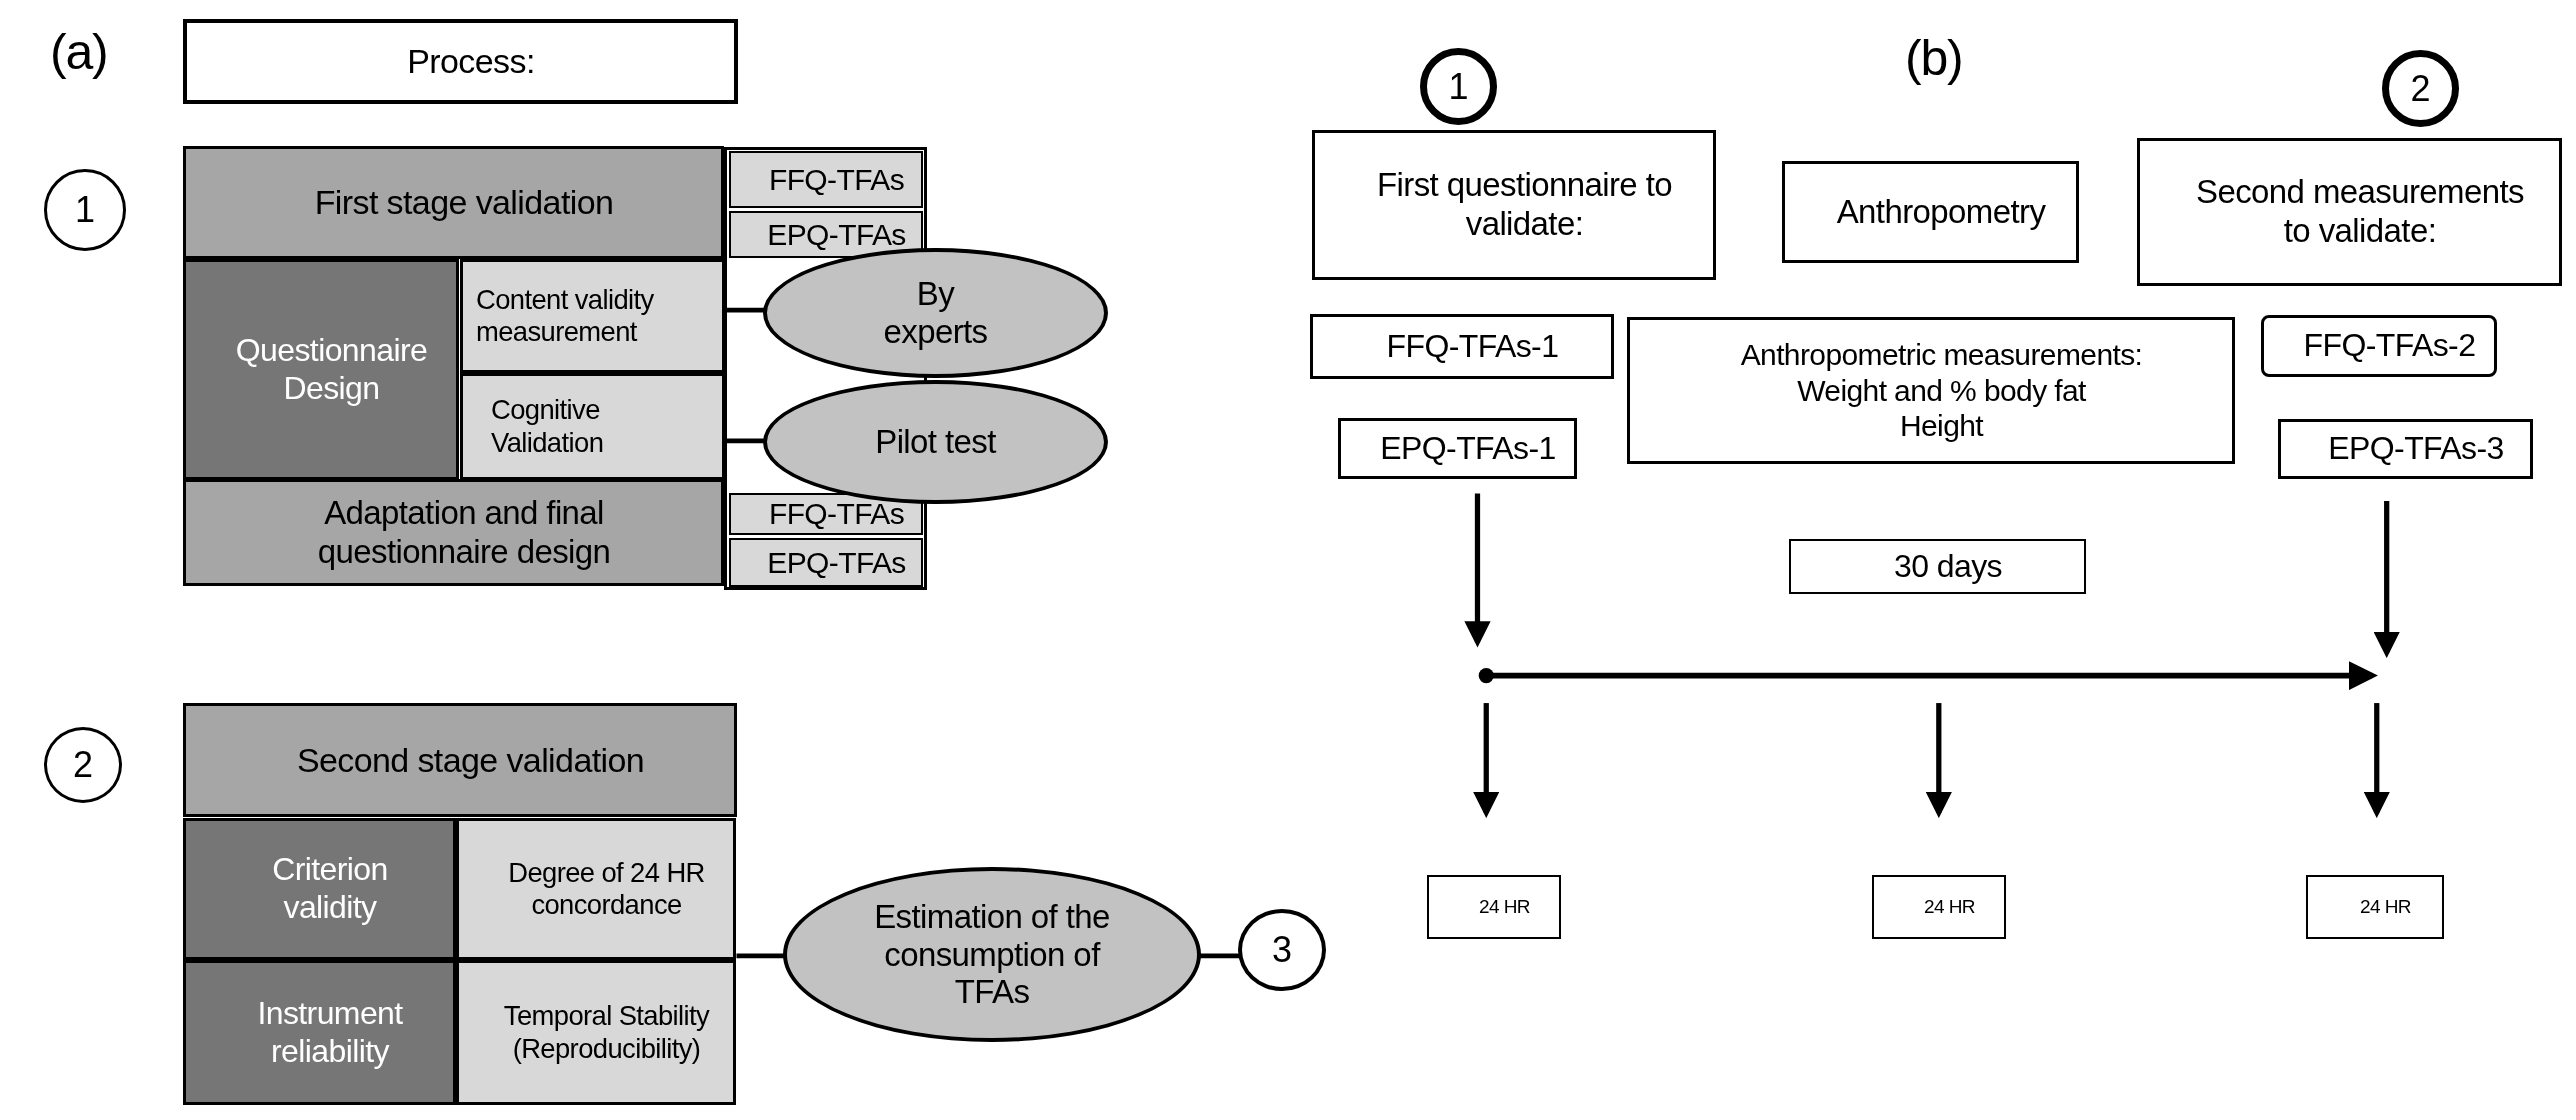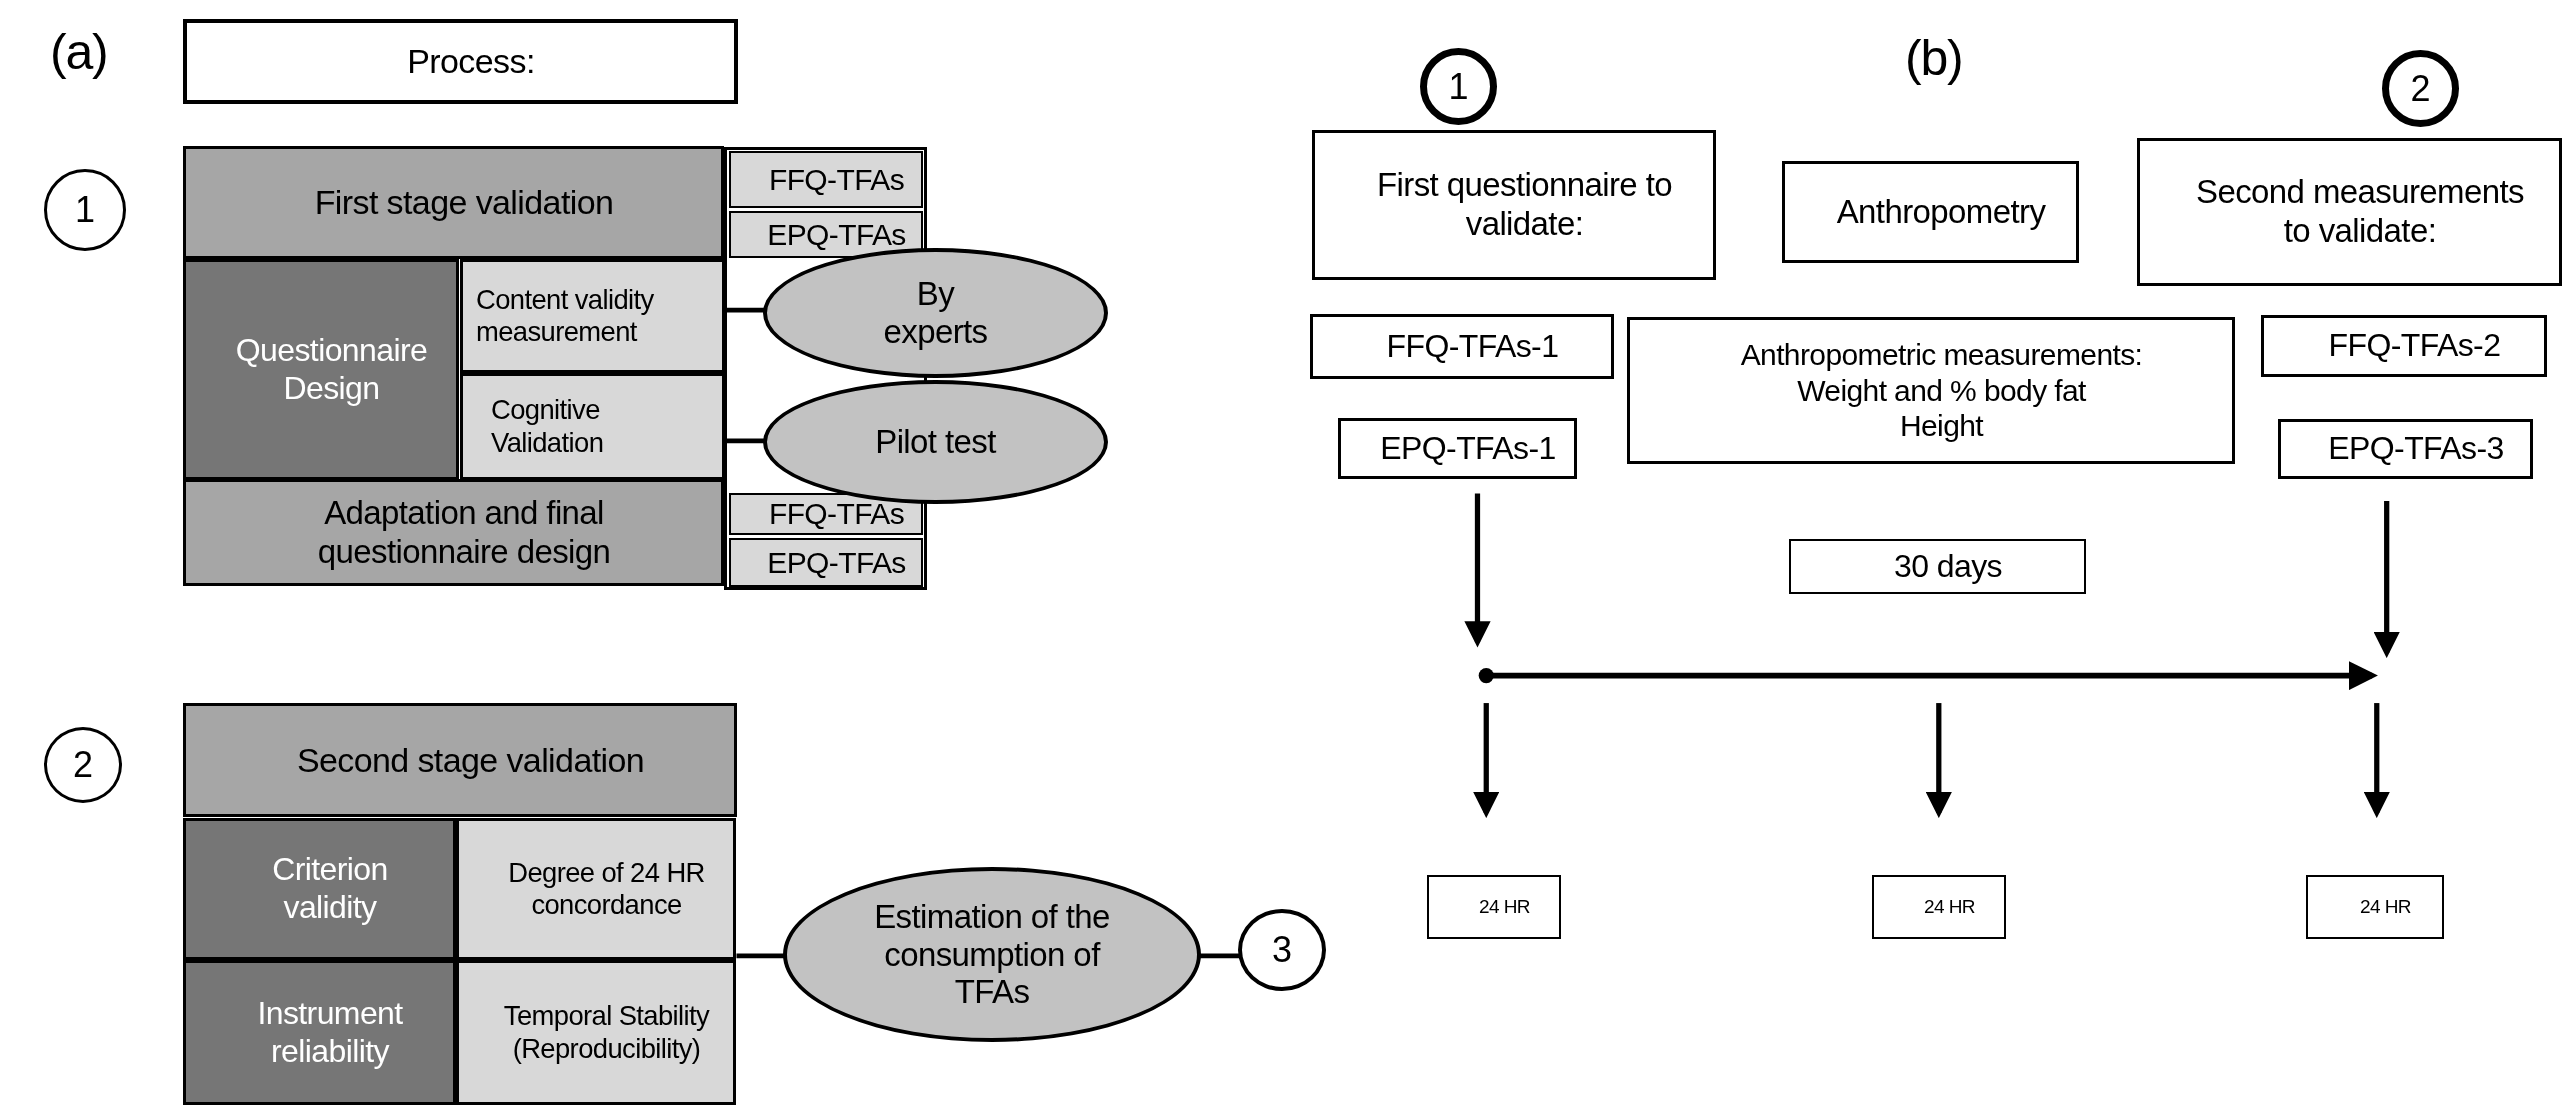--- a/index.html
+++ b/index.html
@@ -174,21 +174,21 @@
   <div class="box f54" style="left:1338px;top:418px;width:239px;height:61px;">
     <div>EPQ-TFAs-1</div>
   </div>
 
   <div class="box f52" style="left:1627px;top:317px;width:608px;height:147px;">
     <div>Anthropometric measurements:</div>
     <div>Weight and % body fat</div>
     <div>Height</div>
   </div>
 
-  <div class="box f54" style="left:2261px;top:315px;width:286px;height:62px;">
+  <div class="box f54" style="left:2261px;top:315px;width:236px;height:62px;border-radius:8px;">
     <div>FFQ-TFAs-2</div>
   </div>
   <div class="box f54" style="left:2278px;top:419px;width:255px;height:60px;">
     <div>EPQ-TFAs-3</div>
   </div>
 
   <div class="box thin f54" style="left:1789px;top:539px;width:297px;height:55px;">
     <div>30 days</div>
   </div>
 

